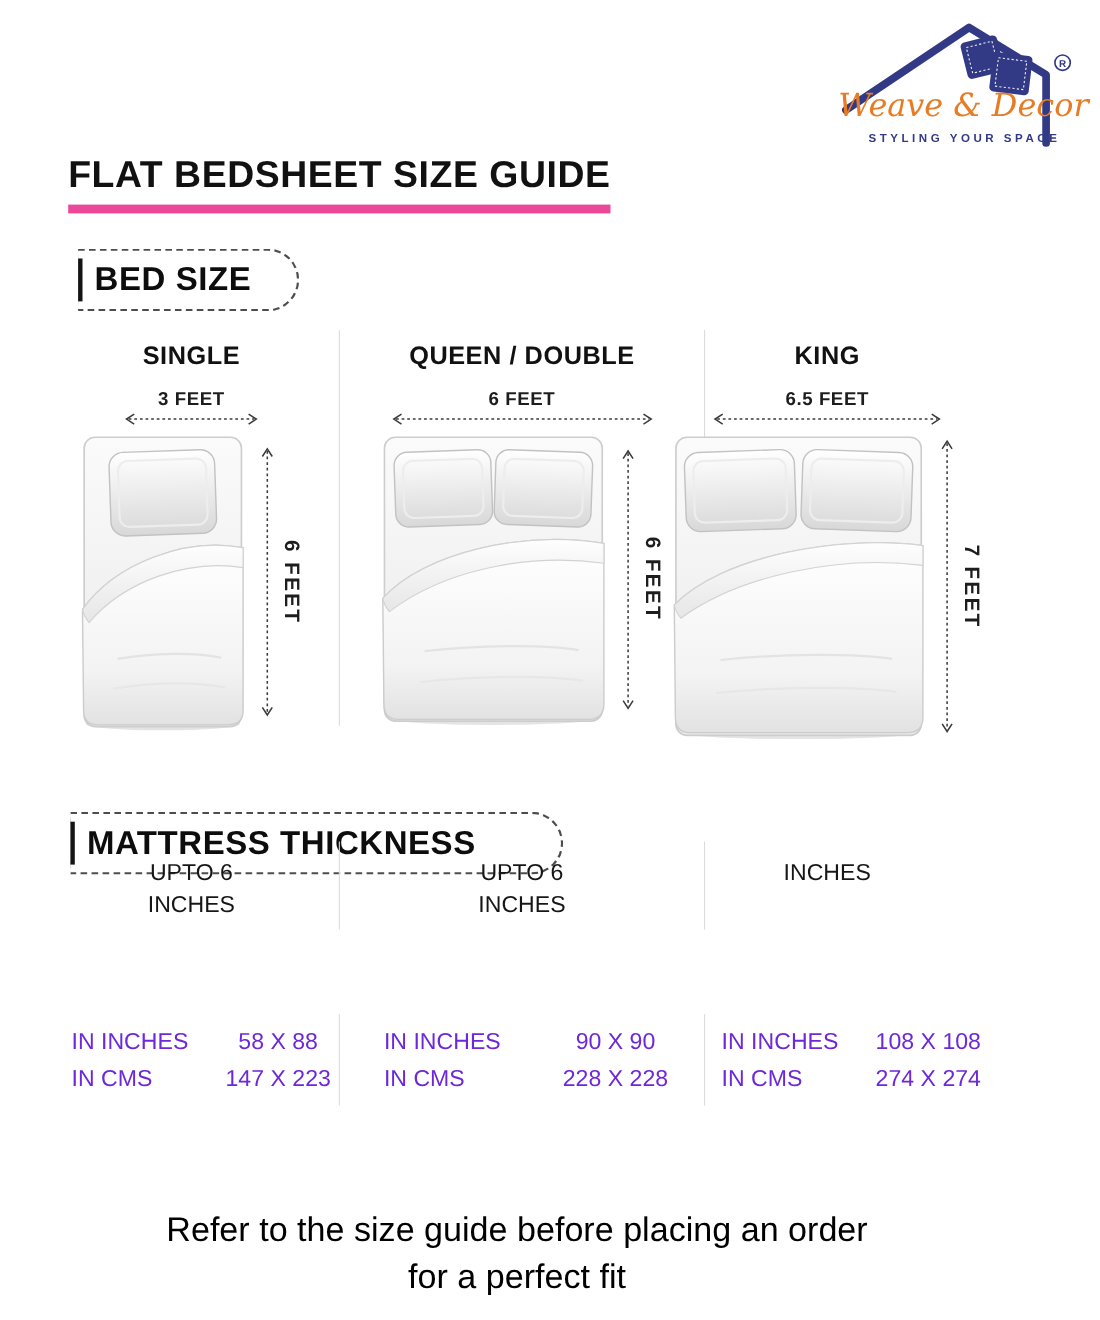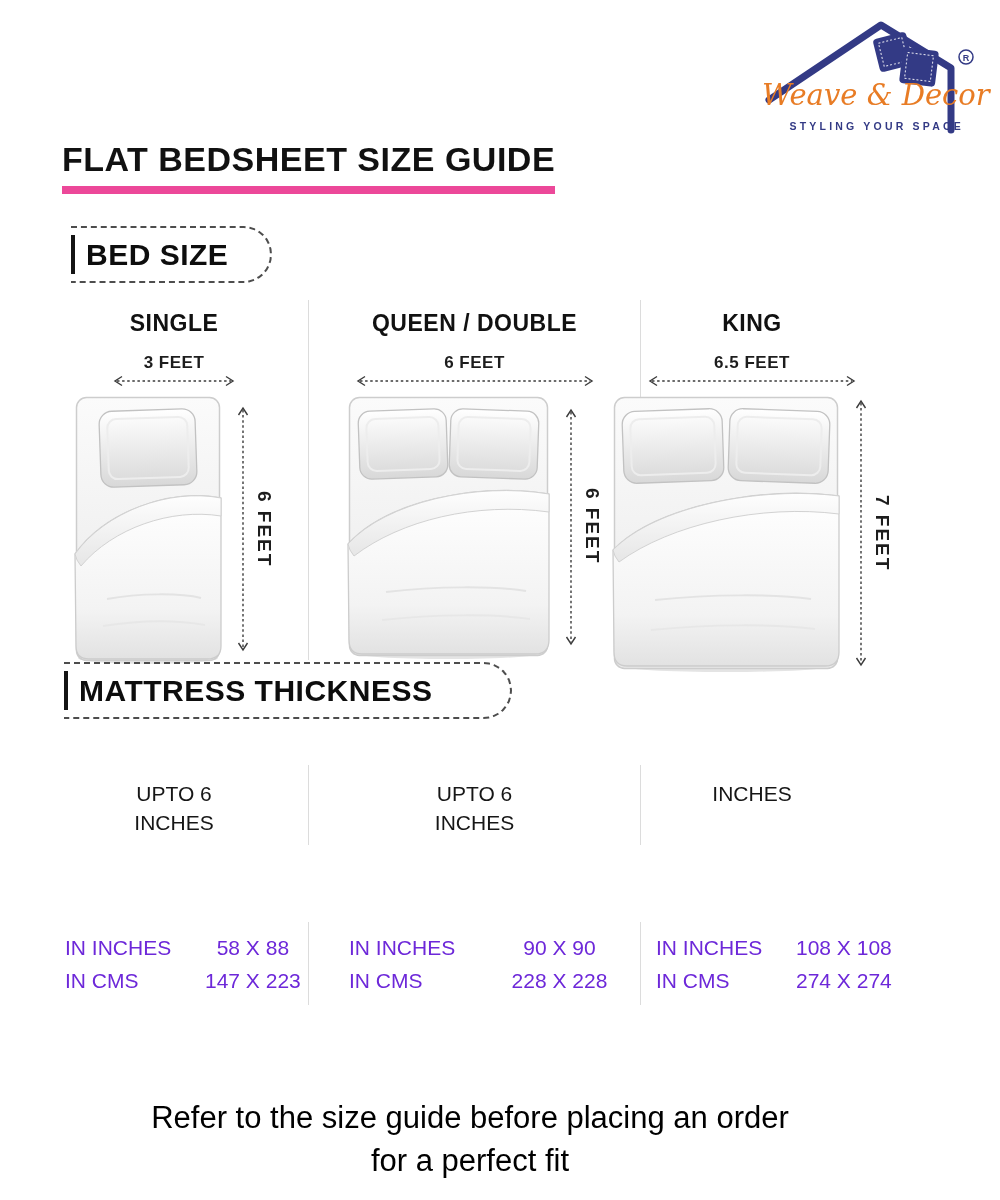--- a/index.html
+++ b/index.html
@@ -35,21 +35,21 @@
     border:2px dashed #4d4d4d; border-left:none;
     border-radius:0 30px 30px 0;
     display:flex; align-items:center; padding-left:15px; white-space:nowrap;margin-left:16px;
   }
   .pill::before {
     content:""; position:absolute; left:0; top:7px; bottom:7px; width:4px; background:#141414;
   }
   .pill-label { font-size:30px; font-weight:bold; letter-spacing:0.5px; color:#0d0d0d; }
   .pill-tolerance { font-size:28px; font-weight:normal; margin-left:7px; color:#1a1a1a; }
   #pill-bedsize  { left:55px; top:226px; width:201px; }
-  #pill-mattress { left:48px; top:662px; width:448px;text-align:right; }
+  #pill-mattress { left:48px; top:738px; width:448px;text-align:right; }
   #pill-bedsheet { left:48px; top:853px; width:402px; }
 
   
   .row { position:absolute; left:40px; width:960px; display:flex; }
   .col { box-sizing:border-box; }
   .c1 { width:268px; }
   .c2 { width:332px; border-left:1px solid #dcdcdc; }
   .c3 { width:288px; border-left:1px solid #dcdcdc; padding-right:65px; }
 
   #beds-row { top:300px; height:360px; }

